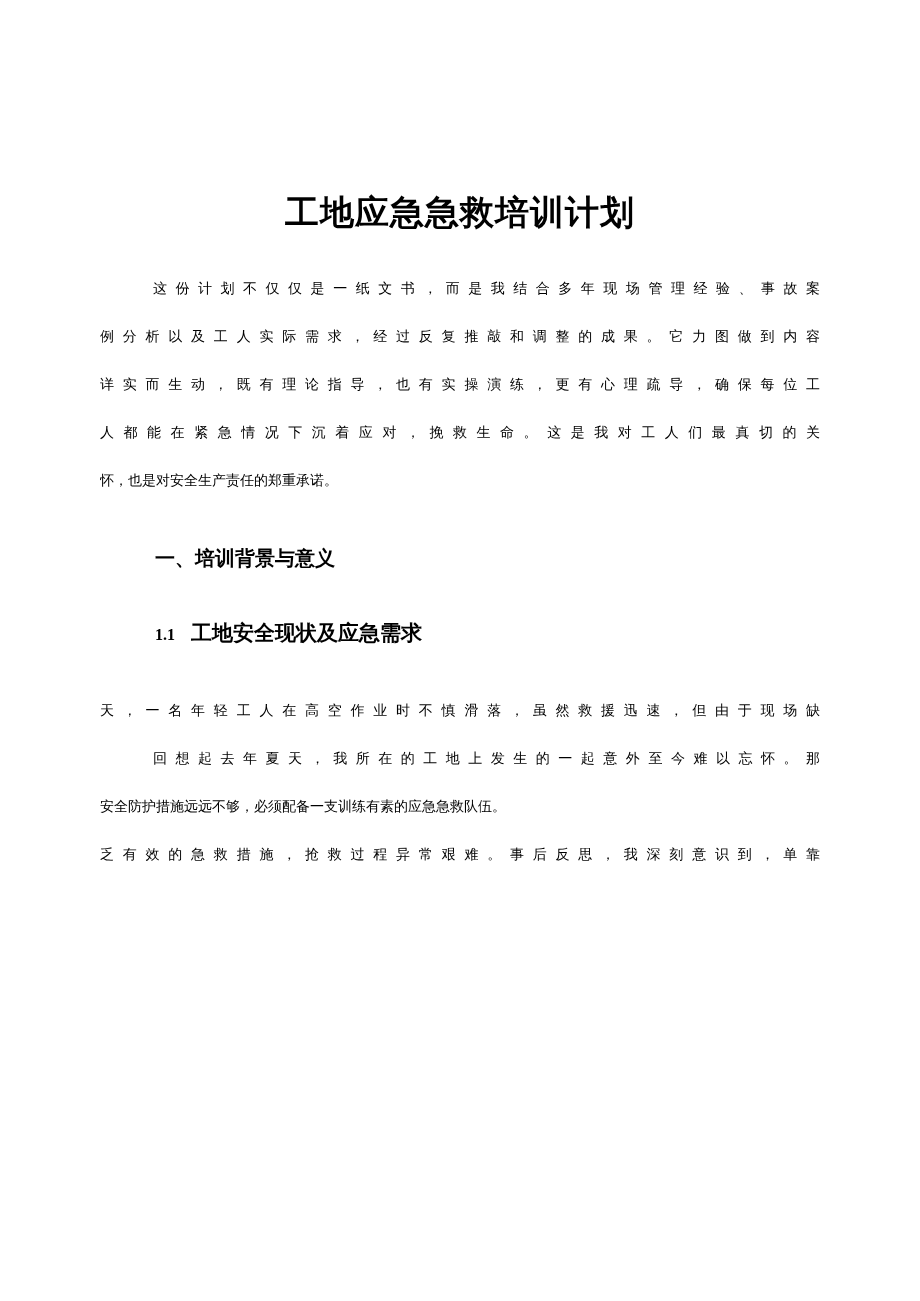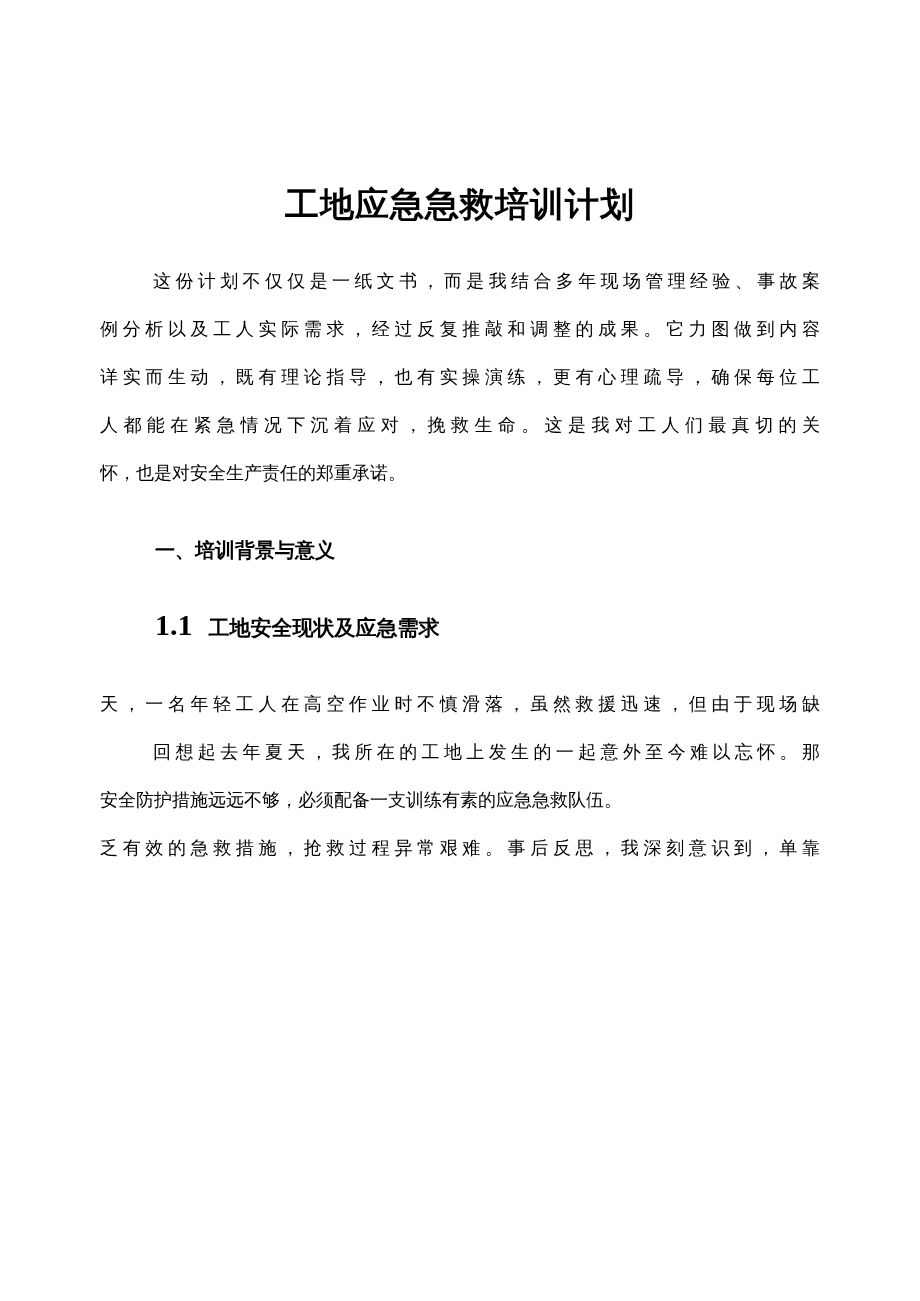--- a/index.html
+++ b/index.html
@@ -4,37 +4,37 @@
 <style>
   * { margin: 0; padding: 0; box-sizing: border-box; }
   html, body { background: #ffffff; }
   .page {
     position: relative;
     width: 920px;
     height: 1118px;
     margin: 0 auto;
     background: #ffffff;
     color: #000000;
-    padding: 4px 100px;
+    padding: 12px 100px;
     overflow: hidden;
     font-family: "Liberation Serif", "DejaVu Serif", serif;
   }
   .doc-title {
     margin-top: 178px;
     font-family: "Liberation Sans", "DejaVu Sans", sans-serif;
     font-weight: 700;
     font-size: 34px;
     line-height: 44px;
     letter-spacing: 1px;
     text-align: center;
     white-space: nowrap;
   }
   .para { width: 720px; }
   .para .line {
-    font-size: 18px;
+    font-size: 14px;
     line-height: 48px;
     height: 48px;
     text-align: justify;
     text-align-last: justify;
     overflow: hidden;
     white-space: nowrap;
   }
   .para .line.first { text-indent: 53px; }
   .para .line.last { text-align-last: left; }
   .para-intro { margin-top: 31px; }
@@ -51,21 +51,21 @@
   .subsection-heading {
     margin: 42px 0 0 55px;
     font-weight: 700;
     font-size: 21px;
     line-height: 30px;
     white-space: nowrap;
     font-family: "Liberation Sans", "DejaVu Sans", sans-serif;
   }
   .subsection-heading .sub-number {
     font-family: "Liberation Serif", "DejaVu Serif", serif;
-    font-size: 30px;
+    font-size: 16px;
     margin-right: 16px;
   }
 </style>
 </head>
 <body>
 
 <div class="page">
 
   <h1 class="doc-title">工地应急急救培训计划</h1>
 

